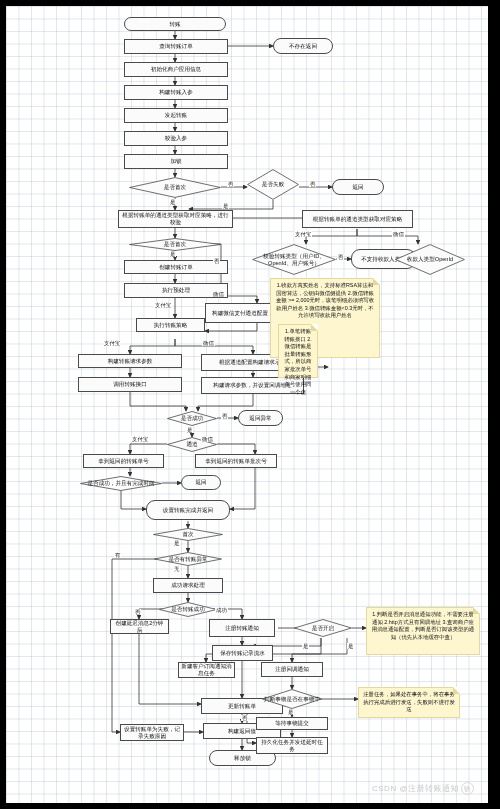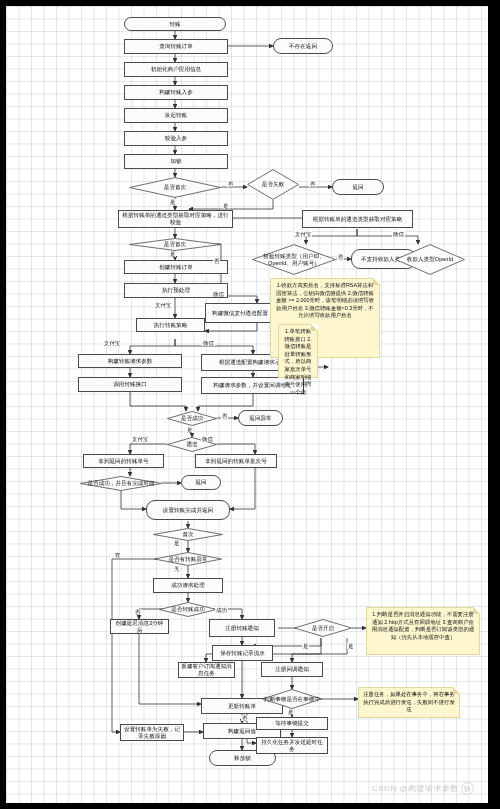--- a/index.html
+++ b/index.html
@@ -429,15 +429,15 @@
     <div class="elabel" style="left:167px;top:534px;">是</div>
     <div class="elabel" style="left:108px;top:546px;">有</div>
     <div class="elabel" style="left:167px;top:560px;">无</div>
     <div class="elabel" style="left:128px;top:603px;">否</div>
     <div class="elabel" style="left:209px;top:601px;">成功</div>
     <div class="elabel" style="left:296px;top:637px;">是</div>
     <div class="elabel" style="left:341px;top:637px;">是</div>
     <div class="elabel" style="left:281px;top:703px;">是</div>
     <div class="elabel" style="left:235px;top:709px;">否</div>
 
-    <div class="wm"><span>CSDN @构建请求参数</span><span class="mark">铁</span></div>
+    <div class="wm"><span>CSDN @注册转账通知</span><span class="mark">铁</span></div>
   </div>
 </div>
 
 </body></html>

